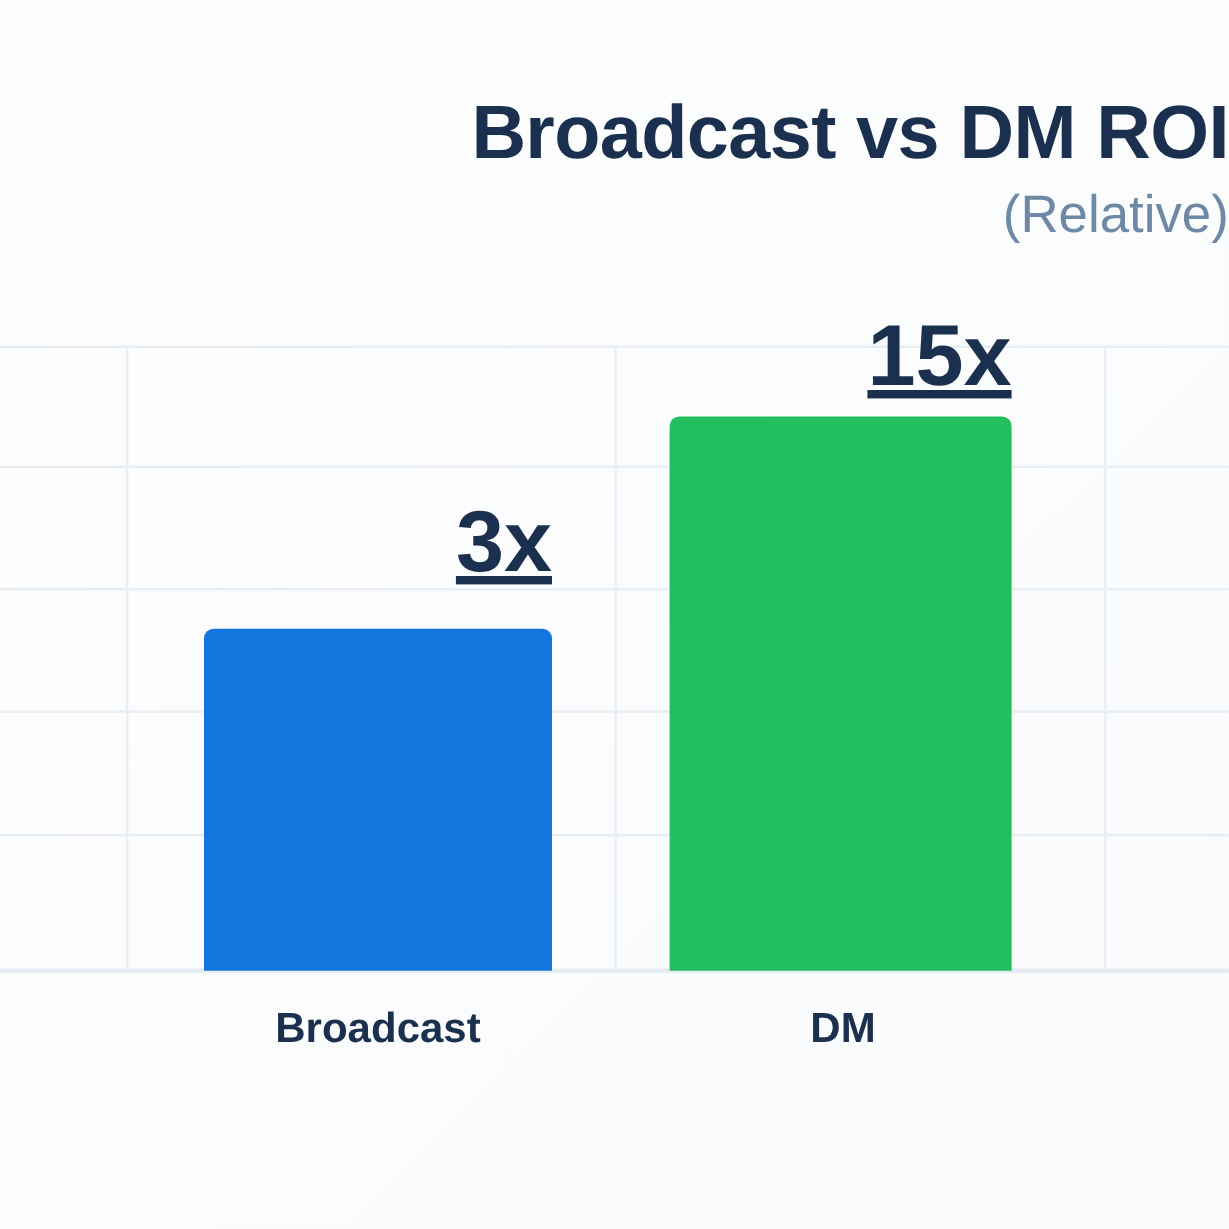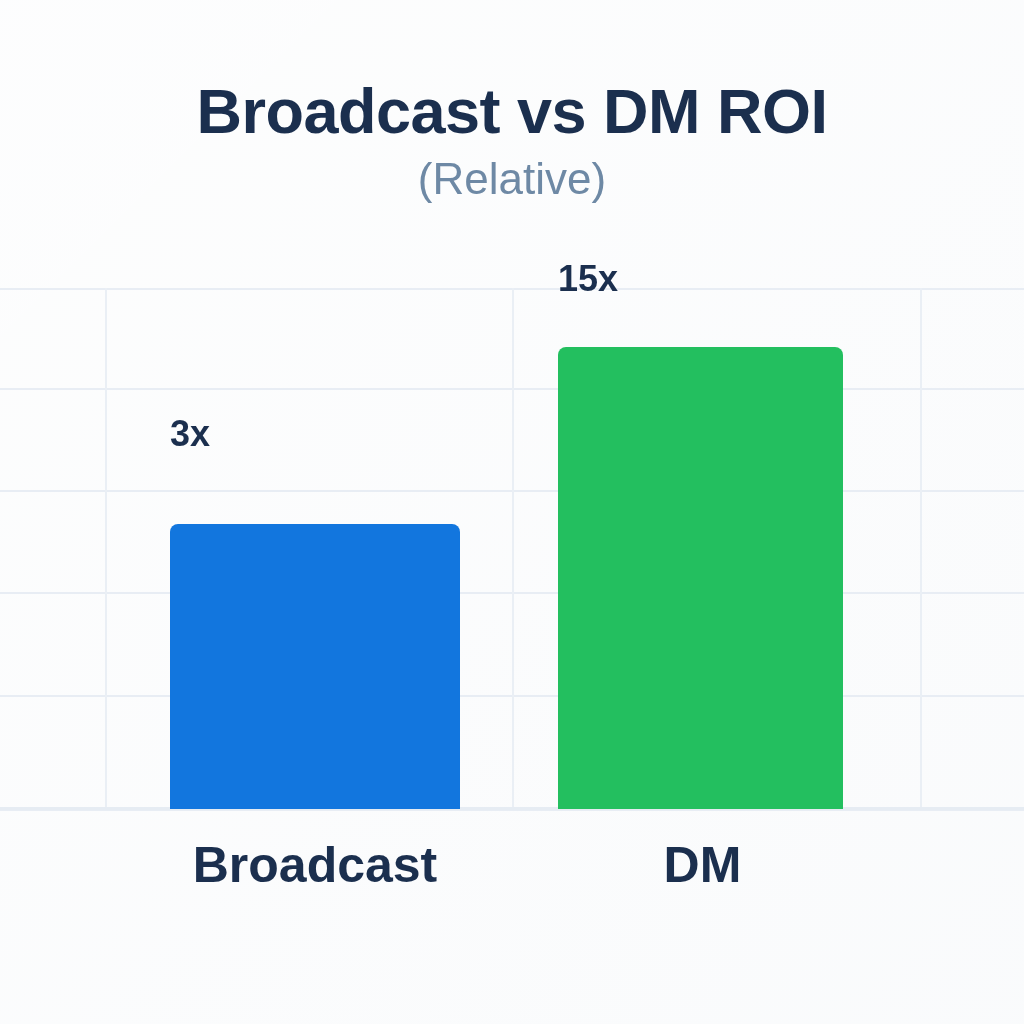--- a/index.html
+++ b/index.html
@@ -22,21 +22,21 @@
       linear-gradient(135deg, rgba(255,255,255,0.55) 0%, rgba(248,250,252,0.25) 100%),
       #fafbfc;
   }
 
   
   .title-block {
     position: absolute;
     top: 78px;
     left: 0;
     width: 1024px;
-    text-align: center;
+    text-align: right;
   }
   .chart-title {
     font-size: 63px;
     font-weight: bold;
     color: #1b2f4e;
     letter-spacing: -0.5px;
     line-height: 1.05;
     white-space: nowrap;
   }
   .chart-subtitle {
@@ -81,34 +81,35 @@
   }
 
   
   .bar {
     position: absolute;
     bottom: 1px;
     border-radius: 8px 8px 0 0;
   }
   .bar-value {
     position: absolute;
-    text-align: left;
-    font-size: 36px;
+    text-align: right;
+    font-size: 72px;
     font-weight: bold;
     color: #1b2f4e;
     line-height: 1;
     white-space: nowrap;
+    text-decoration: underline;
   }
 
   
   .cat-label {
     position: absolute;
     top: 838px;
     text-align: center;
-    font-size: 50px;
+    font-size: 35px;
     font-weight: bold;
     color: #1b2f4e;
     line-height: 1.1;
     white-space: nowrap;
   }
 </style>
 </head>
 <body>
 
 <div id="chart-root">

